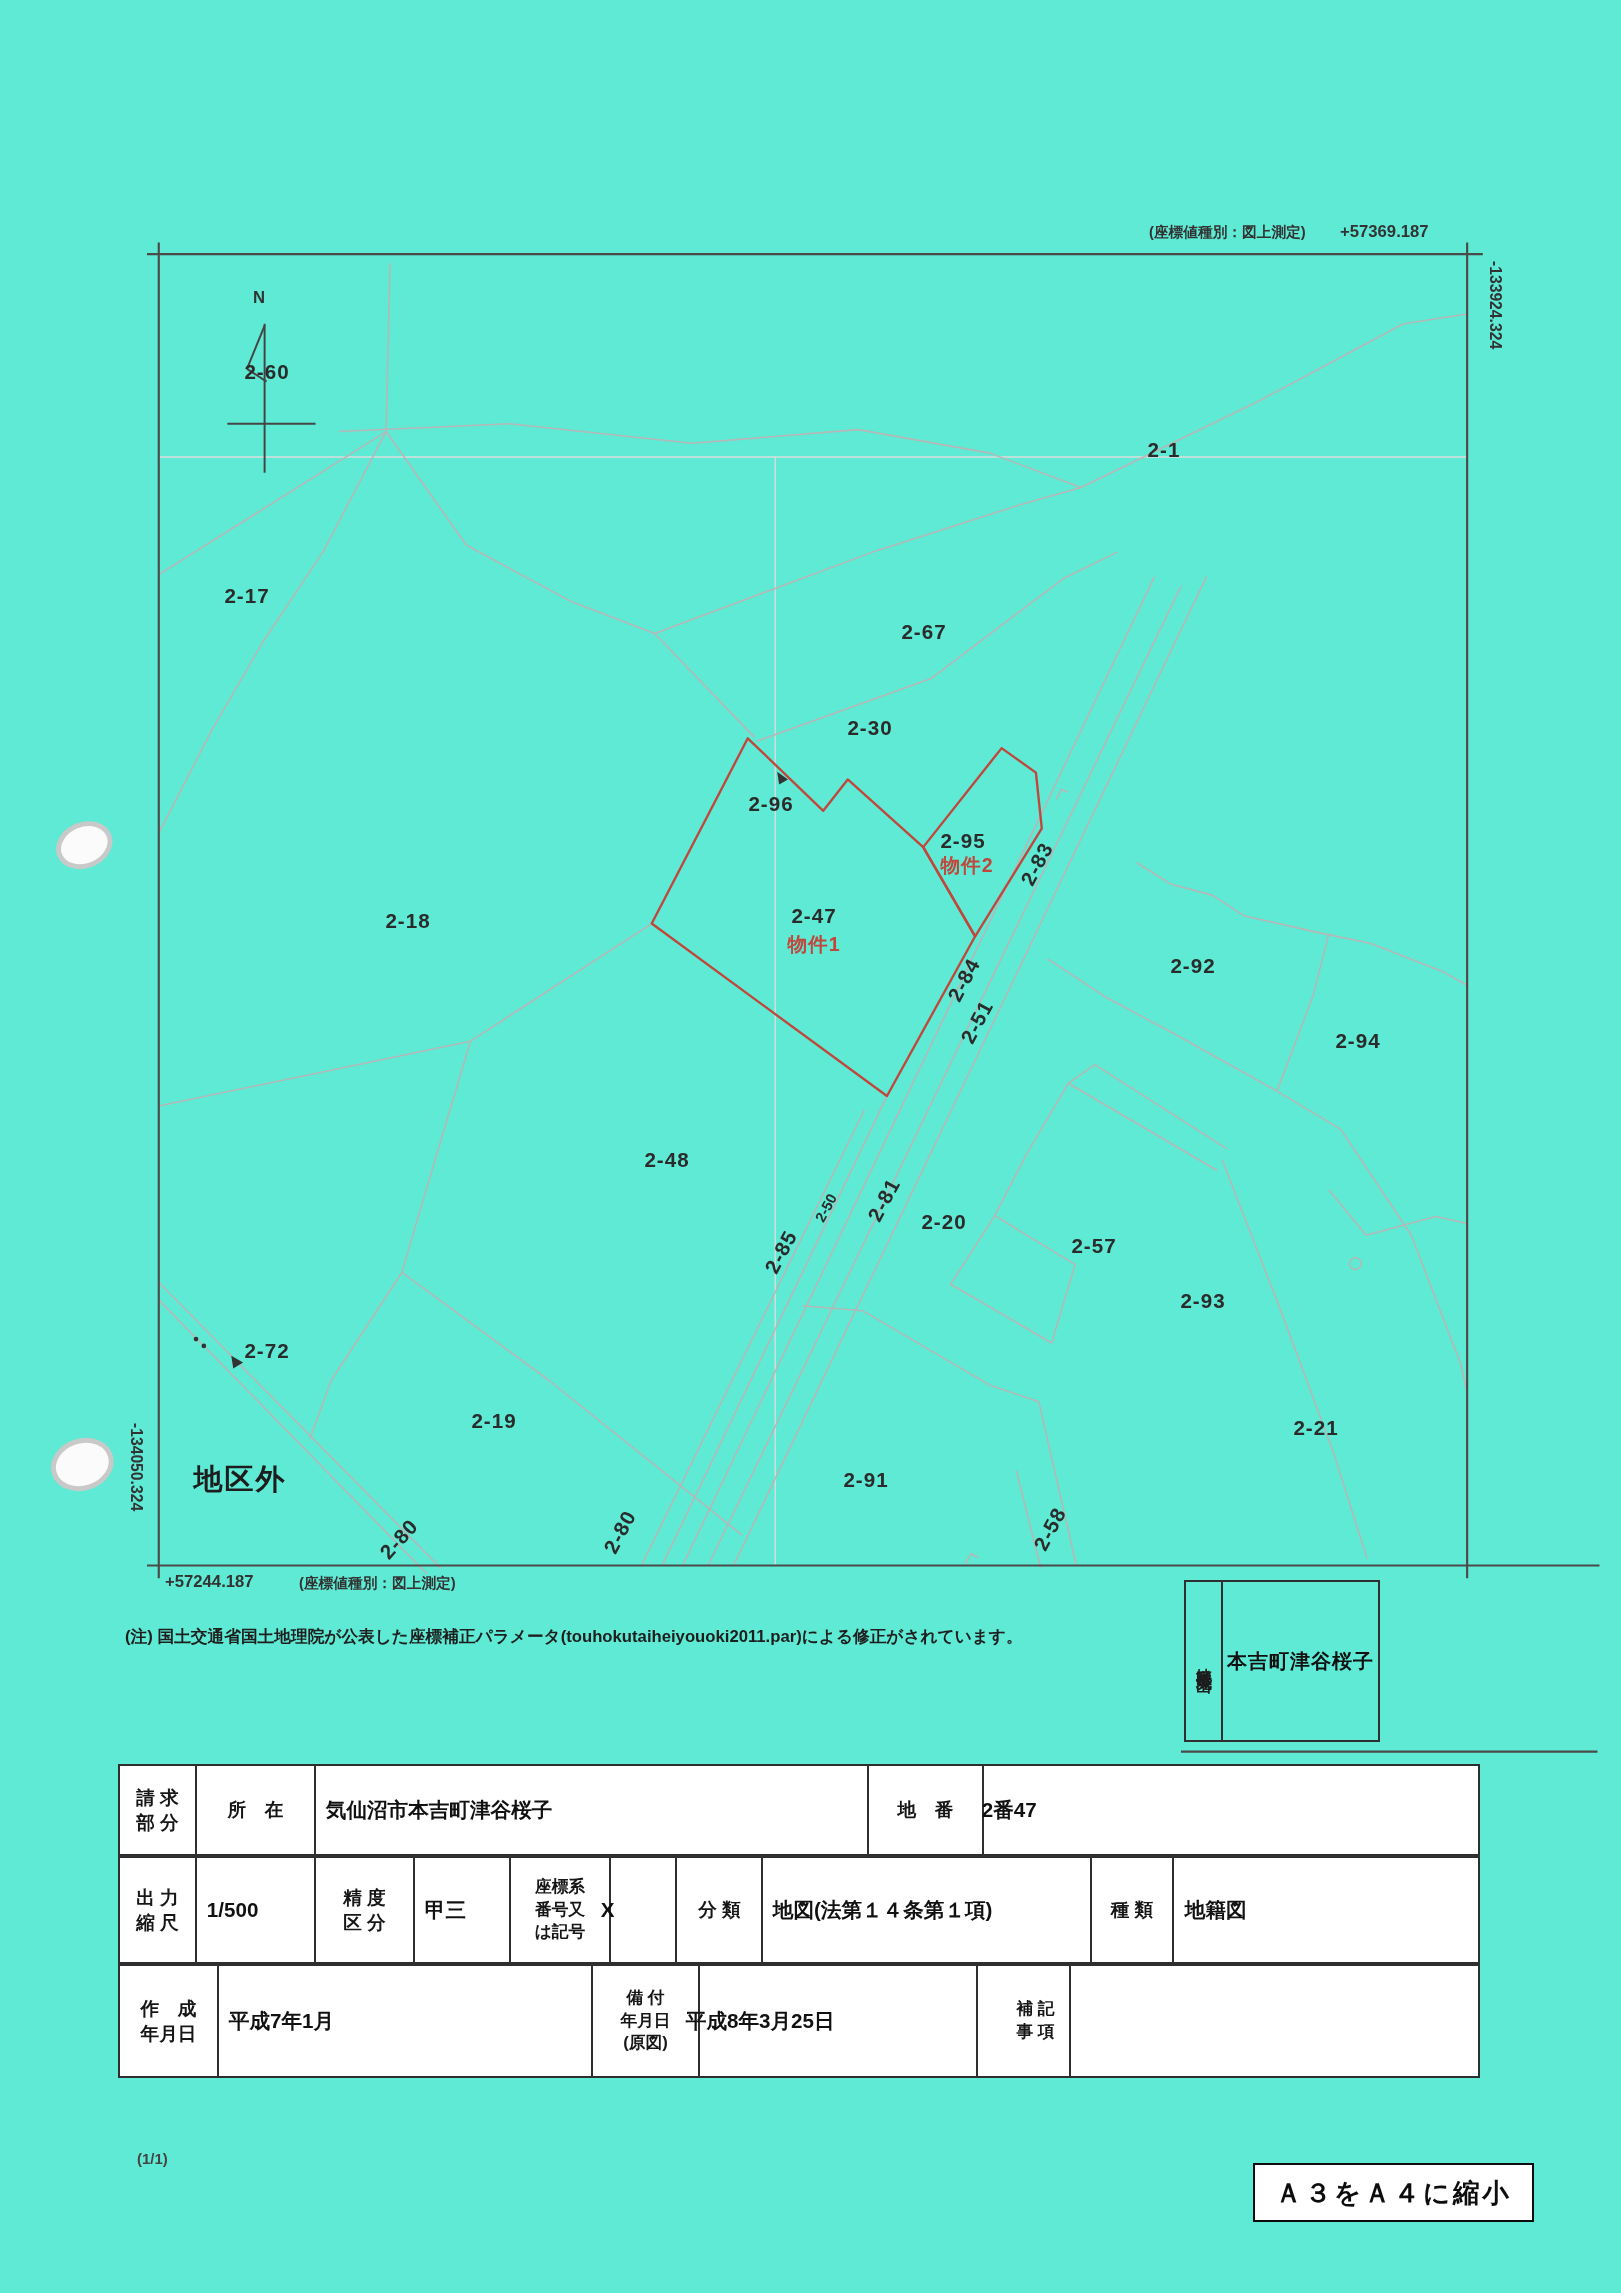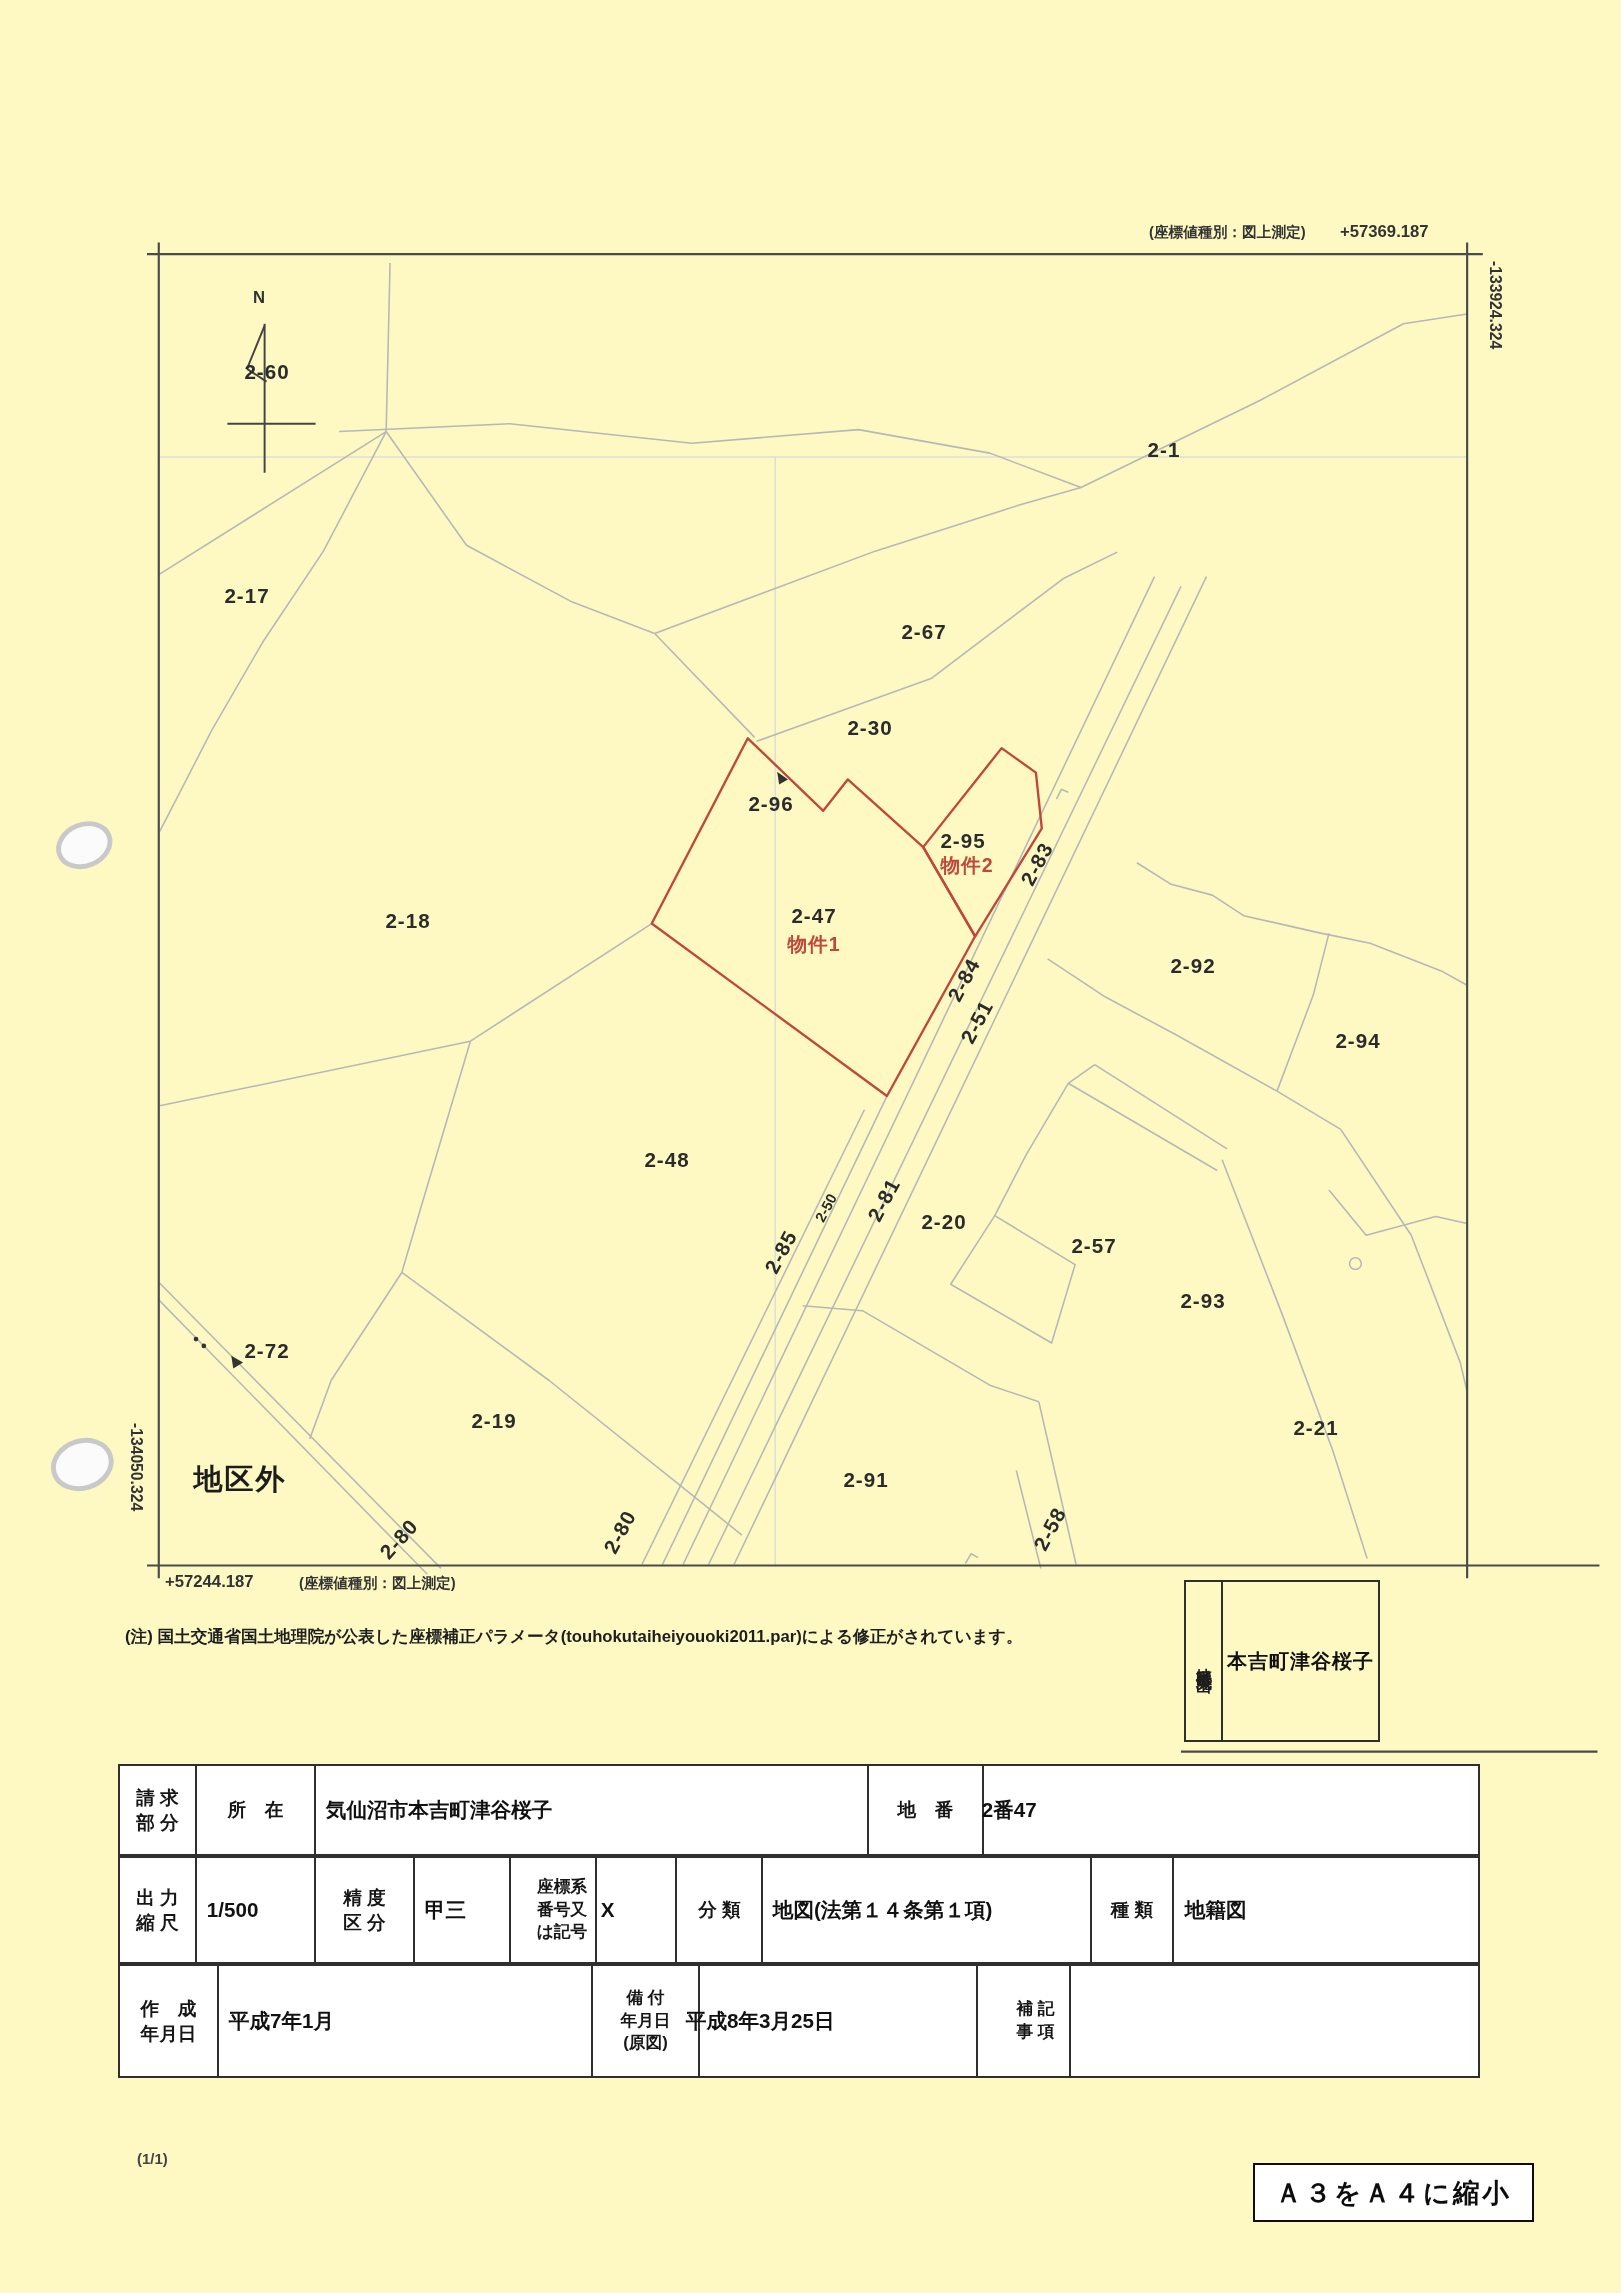--- a/index.html
+++ b/index.html
@@ -1,17 +1,17 @@
 <!DOCTYPE html>
 <html><head>
 <meta charset="utf-8">
 <style>
   html,body { margin:0; padding:0; background:#e8e8e8; }
   .page {
-    position:relative; width:1621px; height:2294px; background:#fef9c3;
+    position:relative; width:1621px; height:2294px; background:#5eead4;
     font-family:"Liberation Sans", sans-serif; color:#222; overflow:hidden;
   }
   .maplayer { position:absolute; left:0; top:0; }
   
   .plabel {
     position:absolute; transform:translate(-50%,-50%);
     font-size:20.6px; font-weight:700; letter-spacing:1px; color:#2b2b2b;
     white-space:nowrap; font-family:"Liberation Sans", sans-serif;
   }
   .plabel.small { font-size:14.7px; letter-spacing:0; }
@@ -233,21 +233,21 @@
     </div>
     <div class="tcell" style="left:196px; width:99px;">
       <div class="hstack">
         <span>精 度</span>
         <span>区 分</span>
       </div>
     </div>
     <div class="tcell" style="left:295px; width:96px;">
       <div class="vval">甲三</div>
     </div>
-    <div class="tcell" style="left:409px; width:68px;text-align:center;">
+    <div class="tcell" style="left:391px; width:100px;text-align:center;">
       <div class="hstack small">
         <span>座標系</span>
         <span>番号又</span>
         <span>は記号</span>
       </div>
     </div>
     <div class="tcell" style="left:471px; width:86px;">
       <div class="vval">X</div>
     </div>
     <div class="tcell" style="left:558px; width:85px;">

